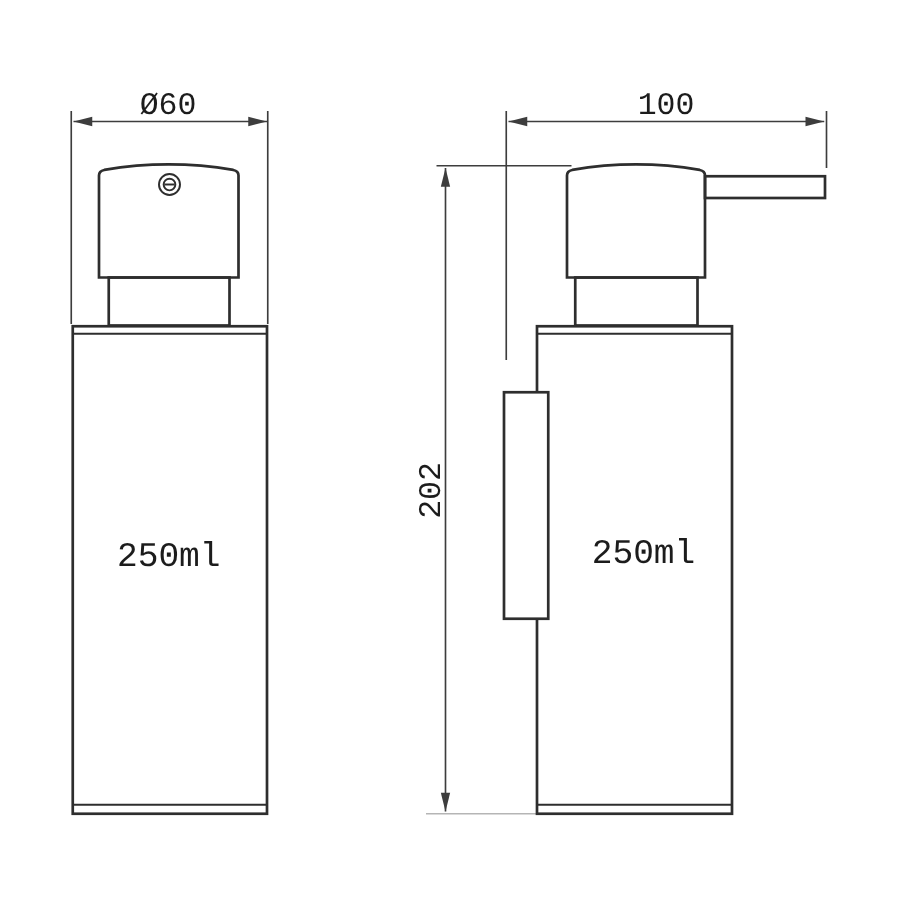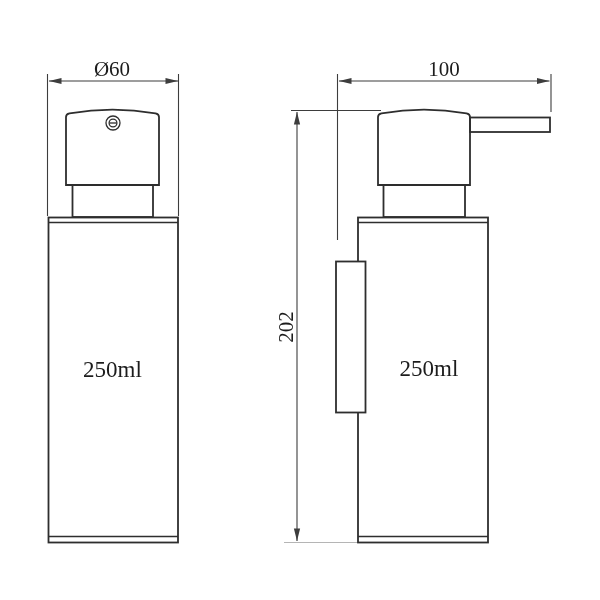--- a/index.html
+++ b/index.html
@@ -6,21 +6,21 @@
     --bg:#ffffff;
     --outline:#2e2e2e;
     --dim:#3d3d3d;
     --text:#1c1c1c;
     --lightext:#b5b5b5;
   }
   html,body{margin:0;padding:0;background:#fff;}
   .stage{
     width:600px;height:600px;background:var(--bg);
     position:relative;overflow:hidden;
-    font-family:Liberation Serif, serif;
+    font-family:Liberation Mono, monospace;
   }
   svg{display:block;}
   .obj{stroke:var(--outline);stroke-width:1.8;fill:none;}
   .obj-thin{stroke:var(--outline);stroke-width:1.3;fill:none;}
   .fillwhite{fill:#ffffff;}
   .dimline{stroke:var(--dim);stroke-width:1.1;fill:none;}
   .extline{stroke:var(--dim);stroke-width:1.1;fill:none;}
   .extlight{stroke:var(--lightext);stroke-width:1.1;fill:none;}
   .arrowhead{fill:var(--dim);stroke:none;}
   .dim-text{font-size:21px;fill:var(--text);}

